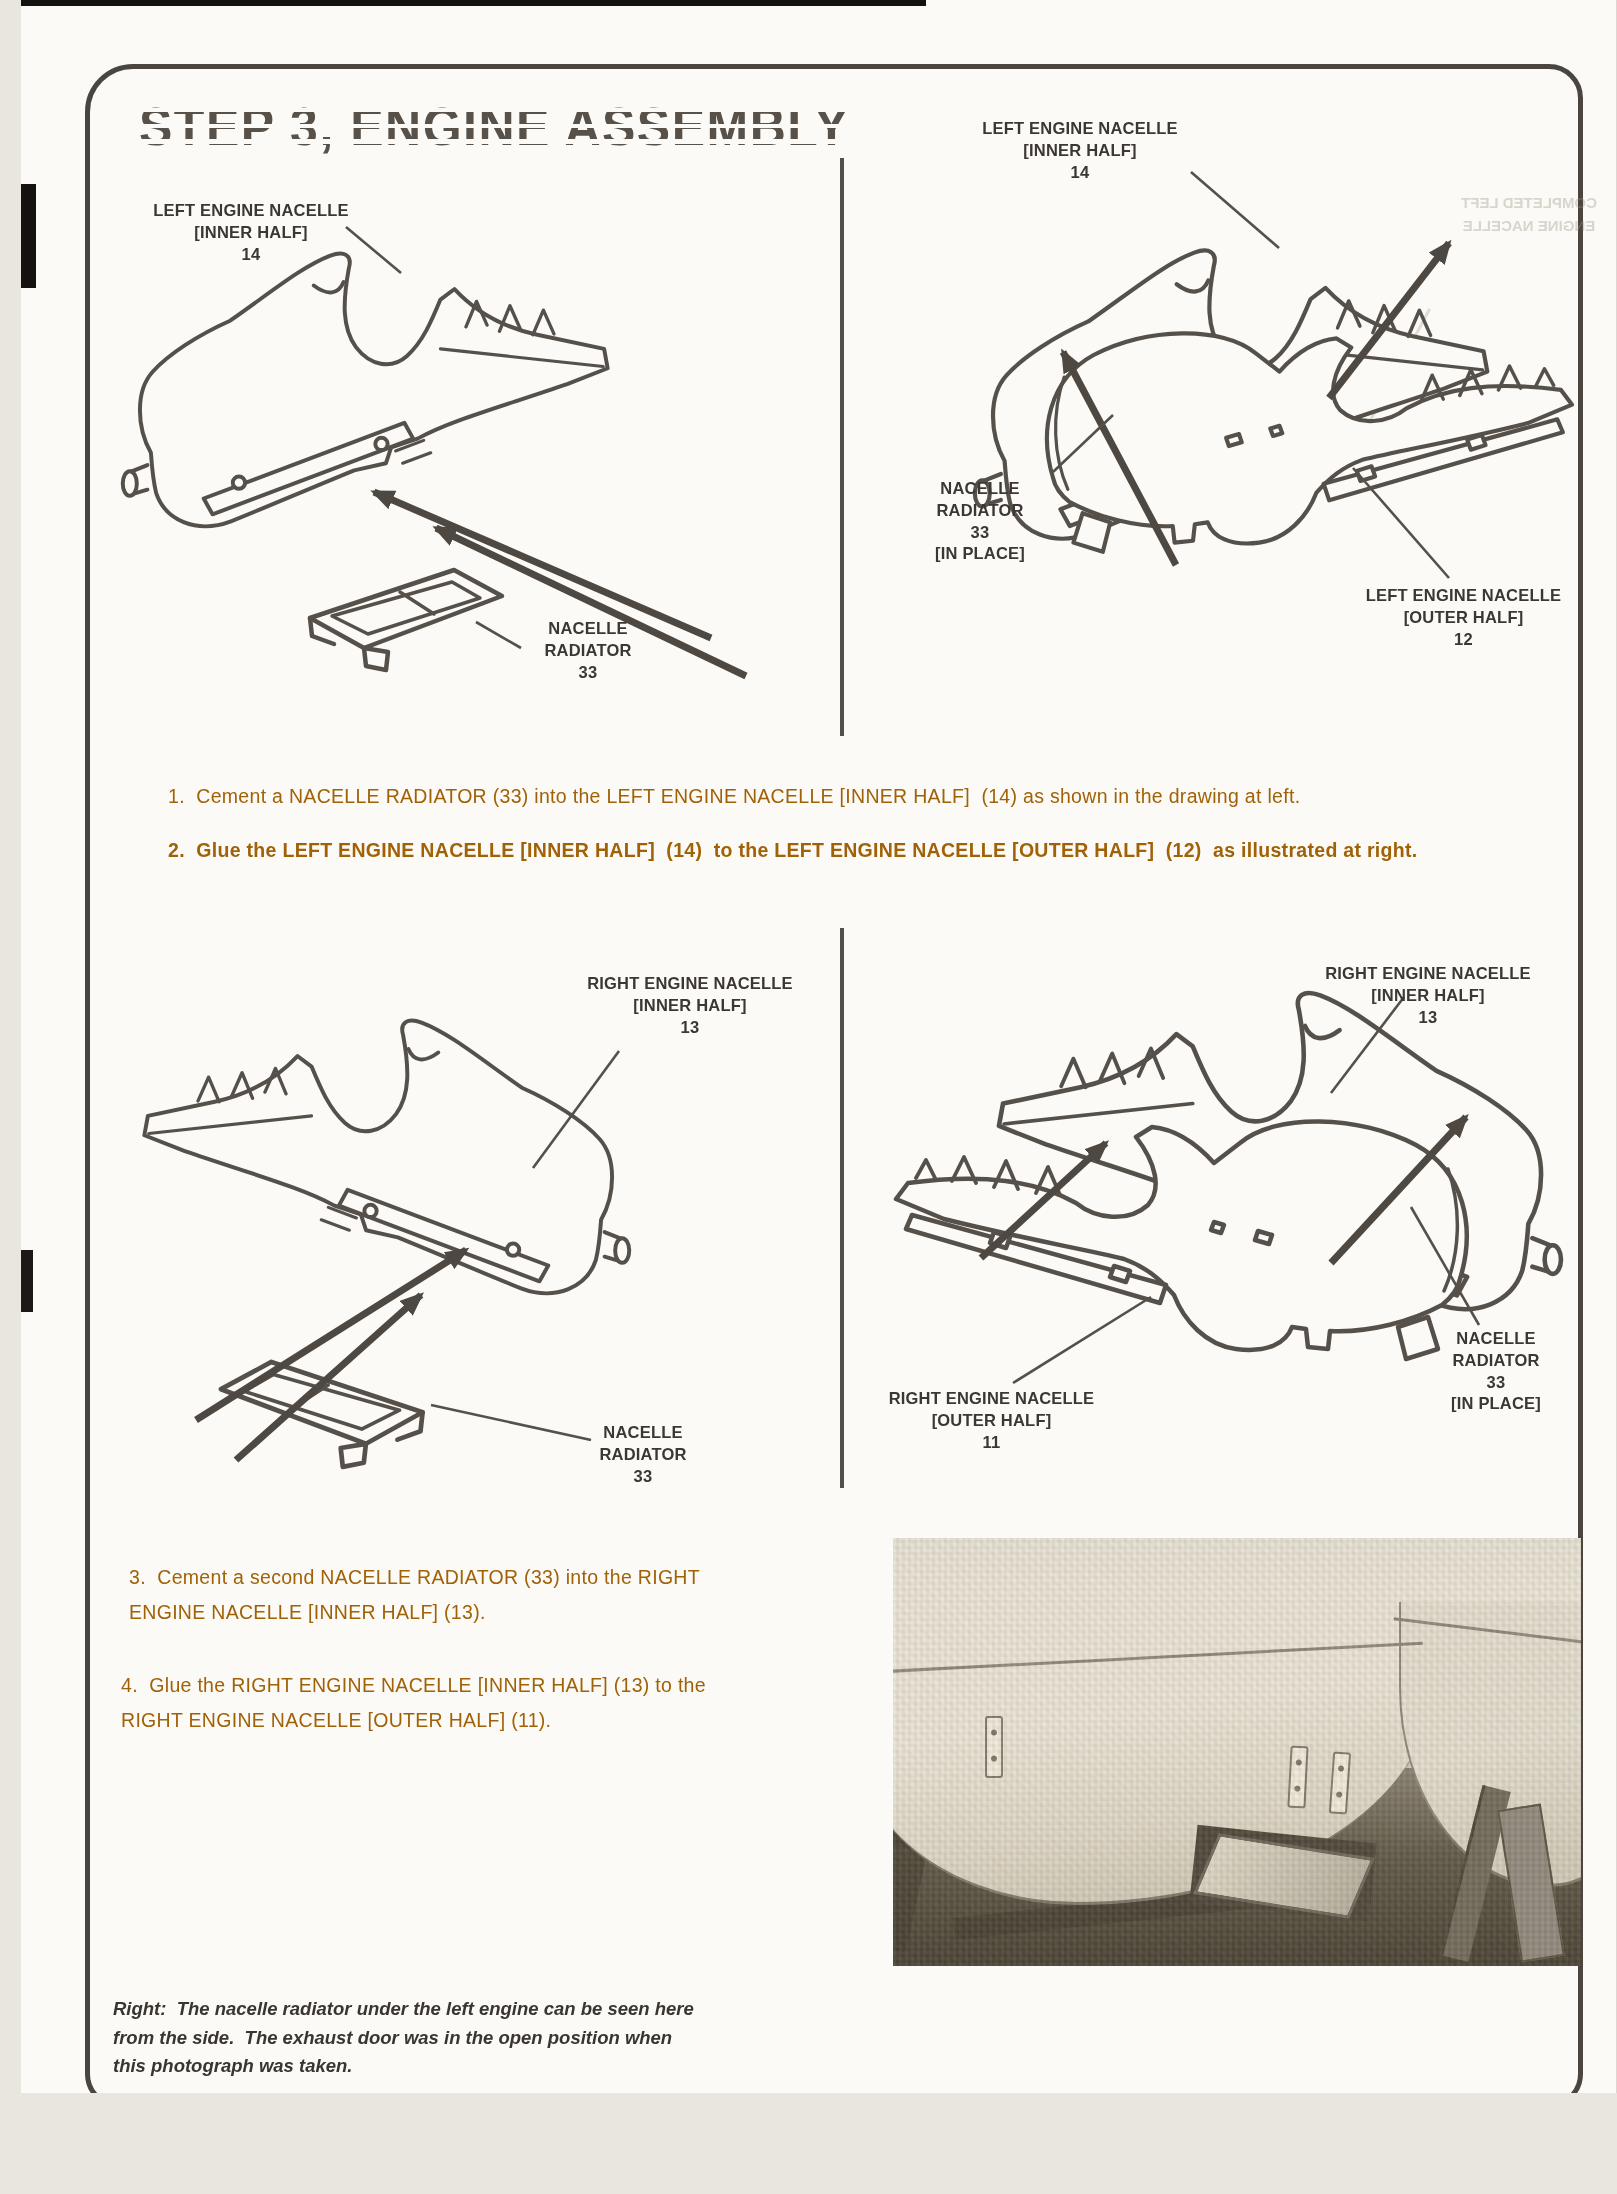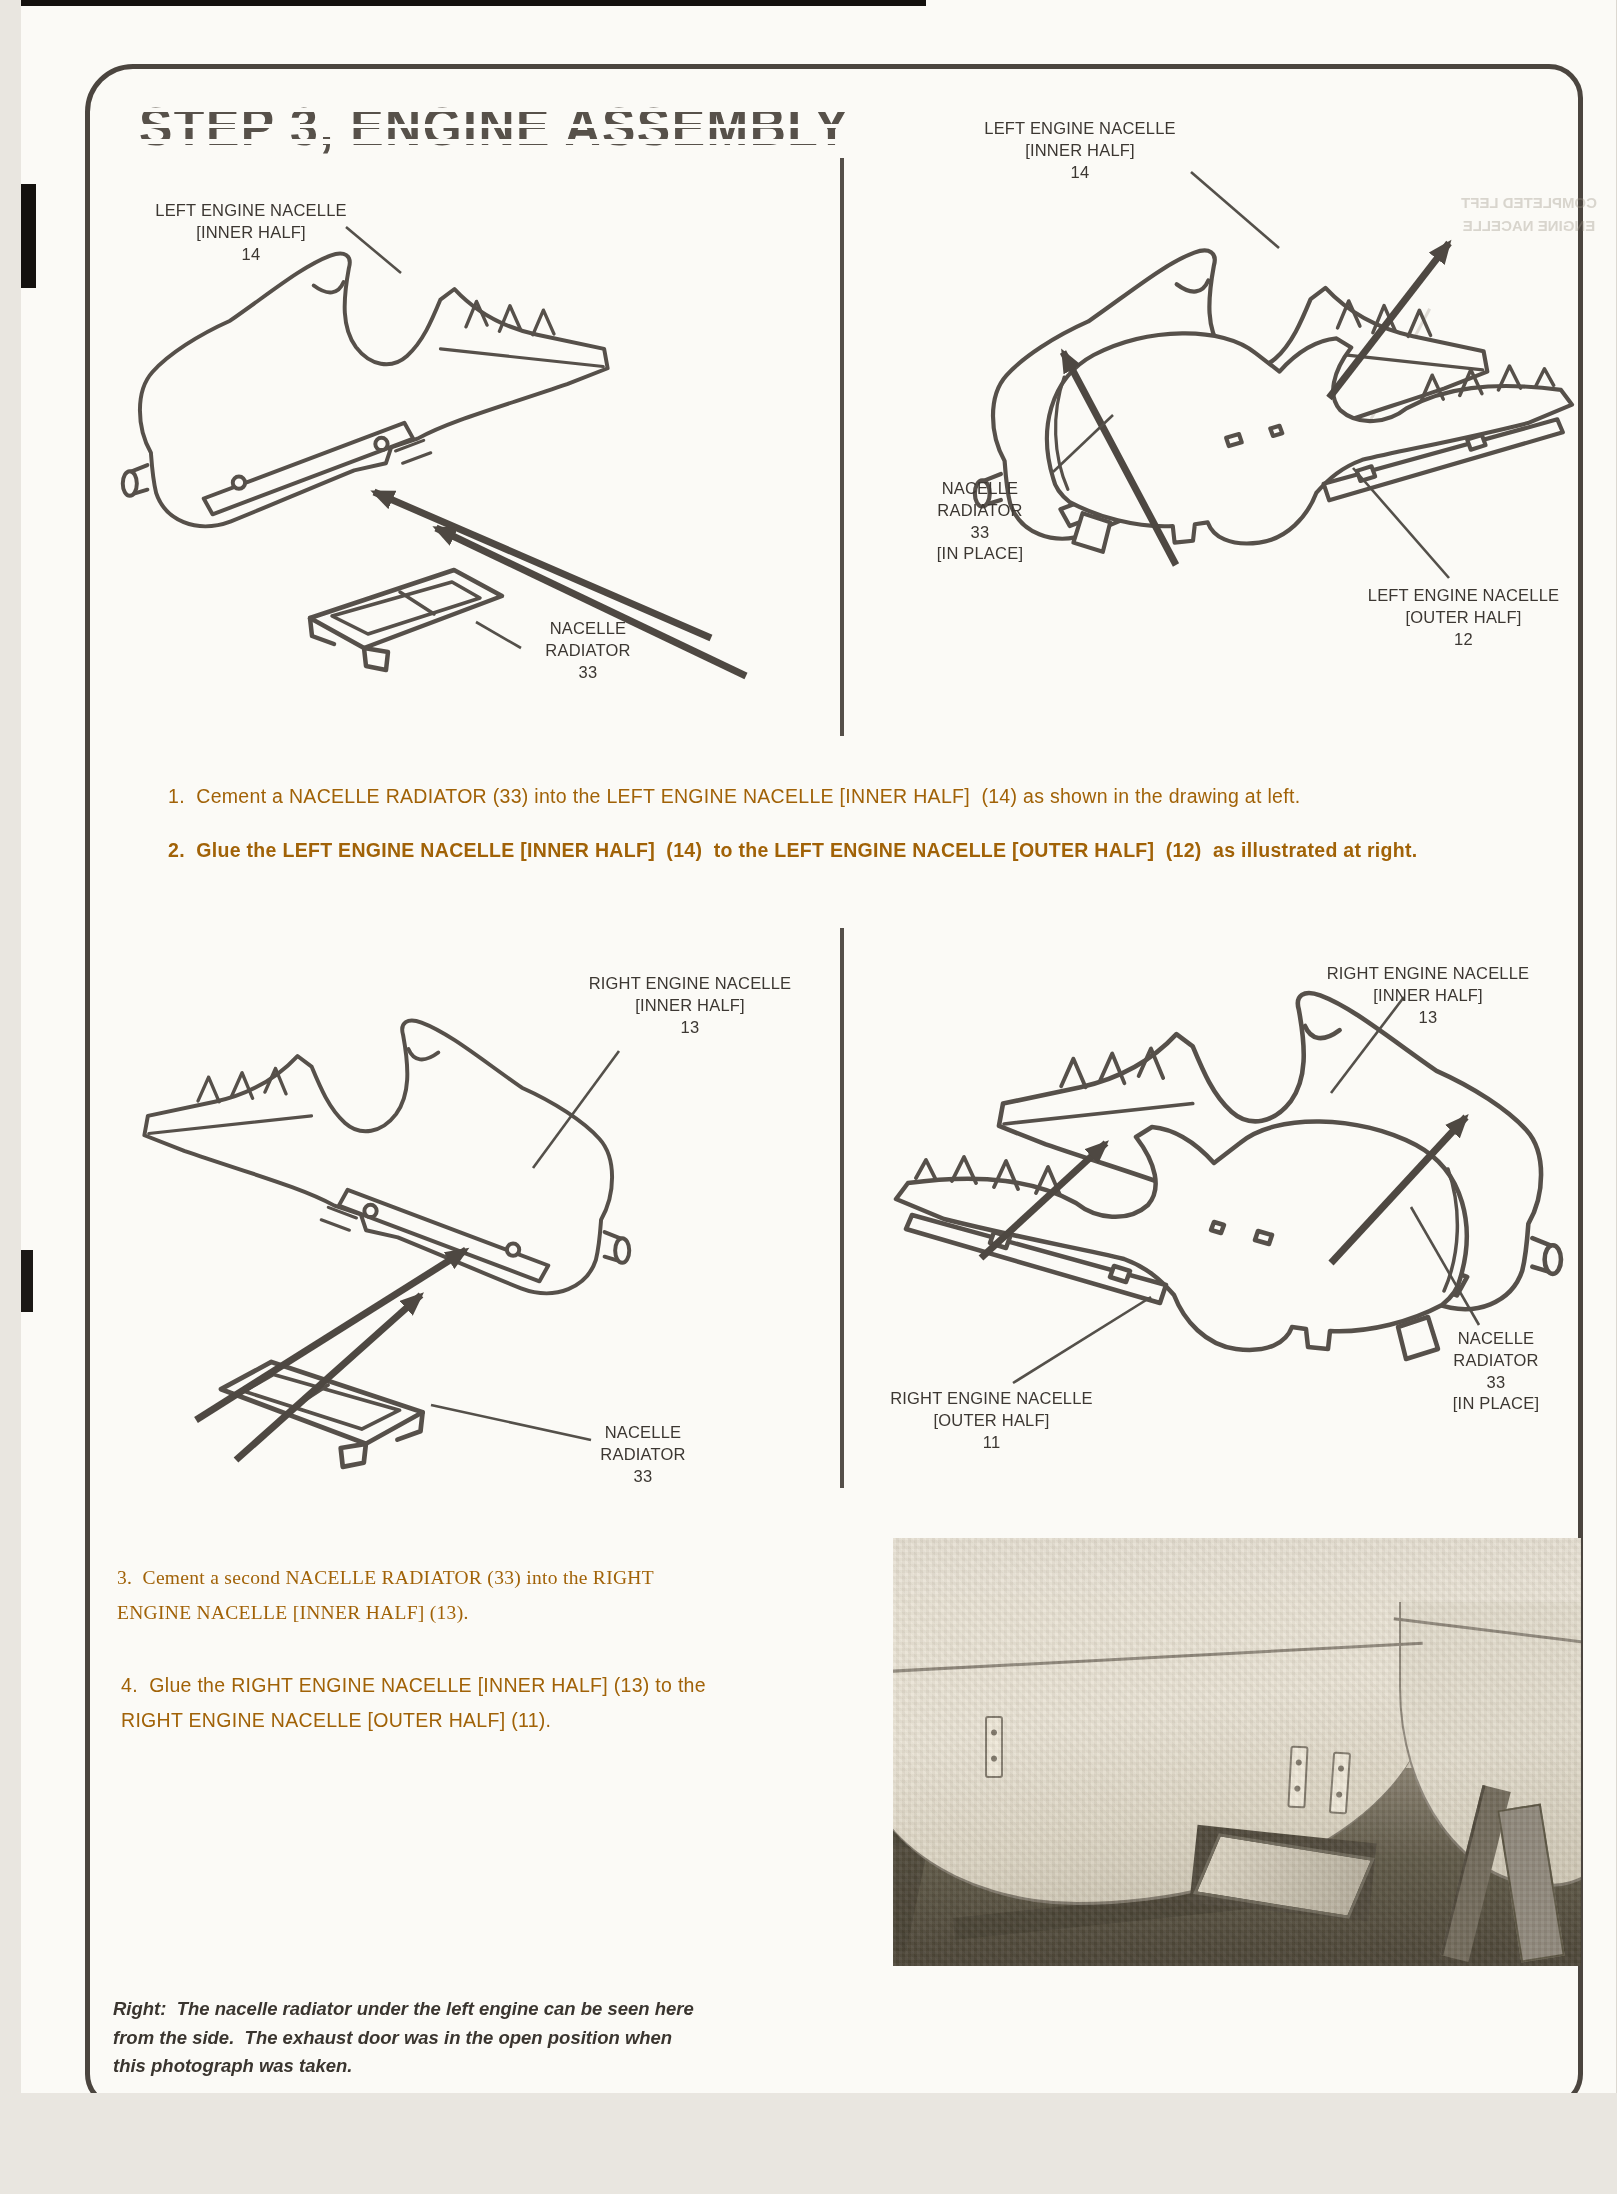--- a/index.html
+++ b/index.html
@@ -24,21 +24,21 @@
     position:absolute; left:118px; top:96px; display:inline-block;
     font-weight:800; font-size:50px; letter-spacing:1.5px; color:#57514a;
     transform:scaleY(1.06); transform-origin:top left; white-space:nowrap;
   }
   .title::after {
     content:""; position:absolute; inset:0;
     background:repeating-linear-gradient(180deg, transparent 0 11px, #fbfaf6 11px 15px);
   }
   
   .label {
-    position:absolute; font-weight:400; font-size:16.5px; line-height:1.32;
+    position:absolute; font-weight:700; font-size:16.5px; line-height:1.32;
     letter-spacing:0.2px; color:#3c3732; text-align:center; white-space:pre-wrap;
   }
   
   .instr {
     position:absolute; font-size:19.5px; line-height:1.85; letter-spacing:0.3px;
     color:#a16207; white-space:pre-wrap;
   }
   .instr.block { line-height:1.8; }
   
   .caption {
@@ -222,21 +222,21 @@
 [INNER HALF]
 13</div>
   <div class="label" style="left:858px; top:1388px; width:225px;">RIGHT ENGINE NACELLE
 [OUTER HALF]
 11</div>
   <div class="label" style="left:1415px; top:1328px; width:120px;">NACELLE
 RADIATOR
 33
 [IN PLACE]</div>
 
-  <div class="instr block" style="left:96px; top:1560px; width:720px;font-family:Liberation Serif, serif;">3.  Cement a second NACELLE RADIATOR (33) into the RIGHT
+  <div class="instr block" style="left:108px; top:1560px; width:720px;">3.  Cement a second NACELLE RADIATOR (33) into the RIGHT
 ENGINE NACELLE [INNER HALF] (13).</div>
   <div class="instr block" style="left:100px; top:1668px; width:720px;">4.  Glue the RIGHT ENGINE NACELLE [INNER HALF] (13) to the
 RIGHT ENGINE NACELLE [OUTER HALF] (11).</div>
 
   <div class="photo">
     <div class="ph-top"></div>
     <div class="ph-dark"></div>
     <div class="ph-beam" style="left:-20px; top:300px; width:280px; height:26px; transform:rotate(9deg);"></div>
     <div class="ph-beam" style="left:60px; top:360px; width:380px; height:22px; transform:rotate(-6deg);"></div>
     <div class="ph-beam" style="left:-30px; top:250px; width:60px; height:160px; transform:rotate(12deg);"></div>

